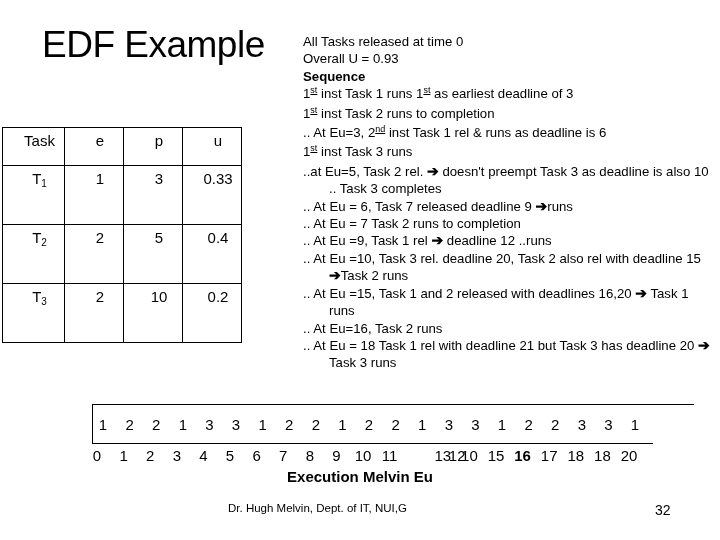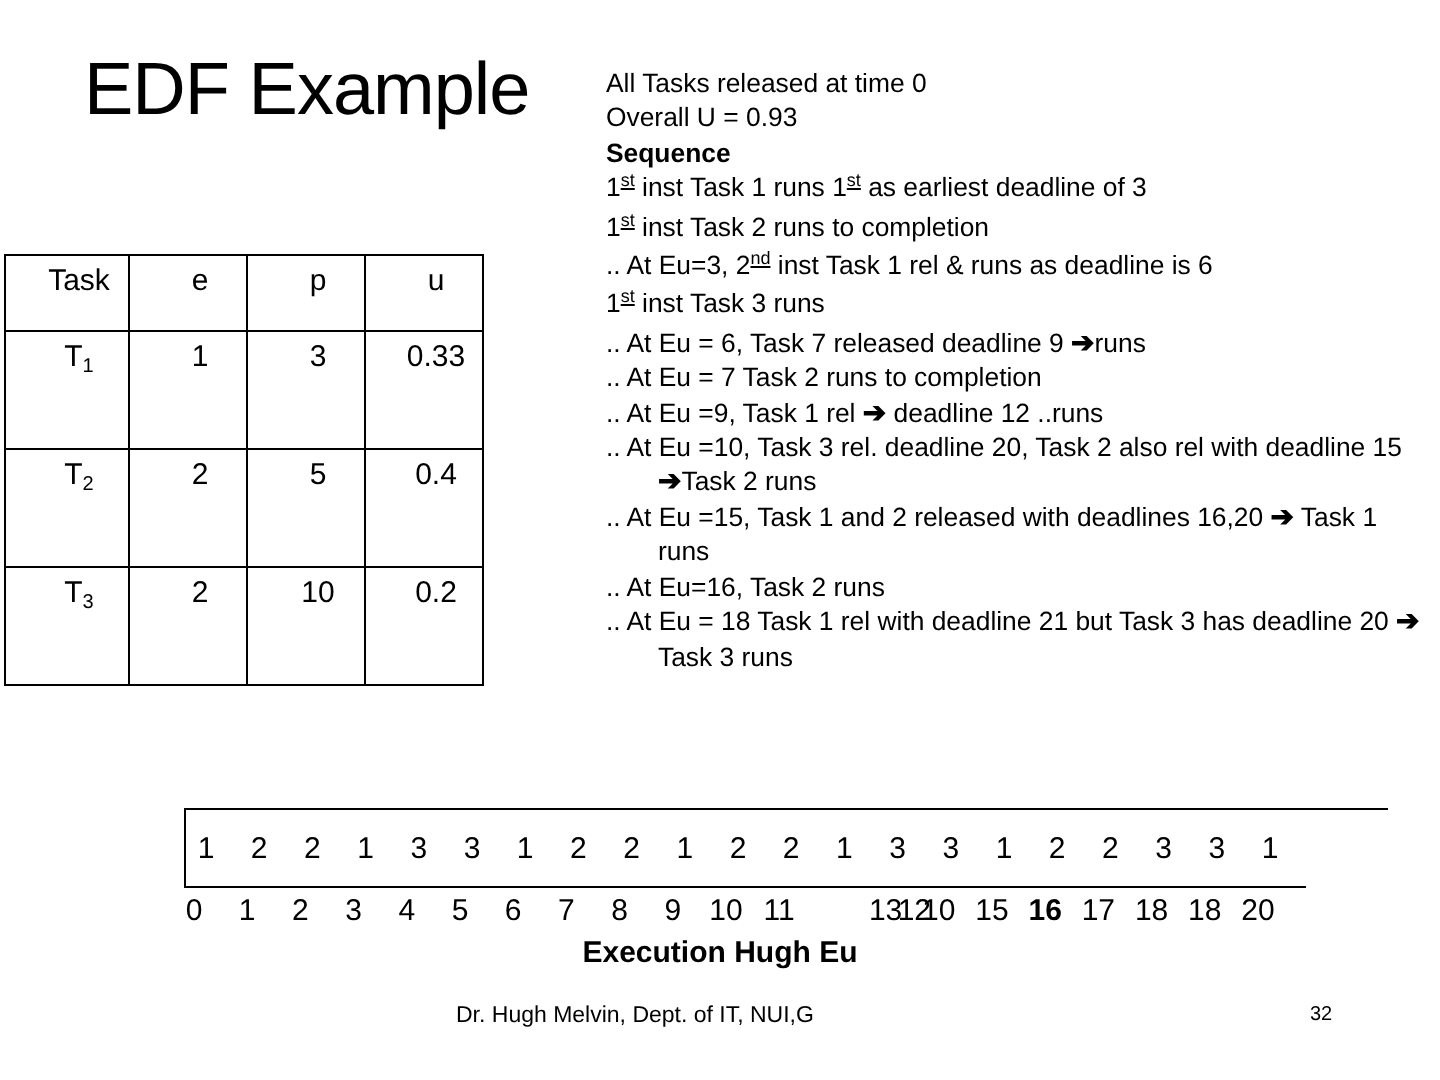--- a/index.html
+++ b/index.html
@@ -151,21 +151,21 @@
   #footer-author {
     position: absolute;
     left: 228px;
     top: 502px;
     font-size: 11.5px;
   }
   #footer-page {
     position: absolute;
     left: 655px;
     top: 502px;
-    font-size: 10px;
+    font-size: 14px;
   }
 </style>
 </head>
 <body>
 
 <div id="slide">
 
   <div id="title">EDF Example</div>
 
   <table id="task-table">
@@ -211,20 +211,21 @@
     <div class="ln bold">Sequence</div>
 
     <div class="ln"><span>1</span><sup>st</sup><span> inst Task 1 runs  1</span><sup>st</sup><span> as earliest deadline of 3</span></div>
 
     <div class="ln"><span>1</span><sup>st</sup><span> inst Task 2 runs to completion</span></div>
 
     <div class="ln ind2"><span>.. At Eu=3, 2</span><sup>nd</sup><span> inst Task 1 rel &amp; runs as deadline is 6</span></div>
 
     <div class="ln"><span>1</span><sup>st</sup><span> inst Task 3 runs</span></div>
 
+    <div class="ln ind2"><span>..at Eu=5, Task 2 rel.  </span><span class="arrow">➔</span><span> doesn't preempt Task 3 as deadline is also 10 .. Task 3 completes</span></div>
 
     <div class="ln ind1"><span>.. At Eu = 6, Task 7 released deadline 9 </span><span class="arrow">➔</span><span>runs</span></div>
 
     <div class="ln ind1">.. At Eu = 7 Task 2 runs to completion</div>
 
     <div class="ln ind1"><span>.. At Eu =9, Task 1 rel </span><span class="arrow">➔</span><span> deadline 12 ..runs</span></div>
 
     <div class="ln ind2"><span>.. At Eu =10, Task 3 rel. deadline 20, Task 2 also rel with deadline 15 </span><span class="arrow">➔</span><span>Task 2 runs</span></div>
 
     <div class="ln ind2"><span>.. At Eu =15, Task 1 and 2 released with deadlines 16,20 </span><span class="arrow">➔</span><span> Task 1 runs</span></div>
@@ -279,18 +280,18 @@
       <div class="tk" style="left: 345.8px;">13</div>
       <div class="tk" style="left: 372.4px;">10</div>
       <div class="tk" style="left: 399px;">15</div>
       <div class="tk" style="left: 425.6px; font-weight: bold;">16</div>
       <div class="tk" style="left: 452.2px;">17</div>
       <div class="tk" style="left: 478.8px;">18</div>
       <div class="tk" style="left: 505.4px;">18</div>
       <div class="tk" style="left: 532px;">20</div>
     </div>
 
-  <div id="axis-label">Execution Hugh Eu</div>
+  <div id="axis-label">Execution Melvin Eu</div>
 
   <div id="footer-author">Dr. Hugh Melvin, Dept. of IT, NUI,G</div>
   <div id="footer-page">32</div>
 
 </div>
 
 </body></html>

